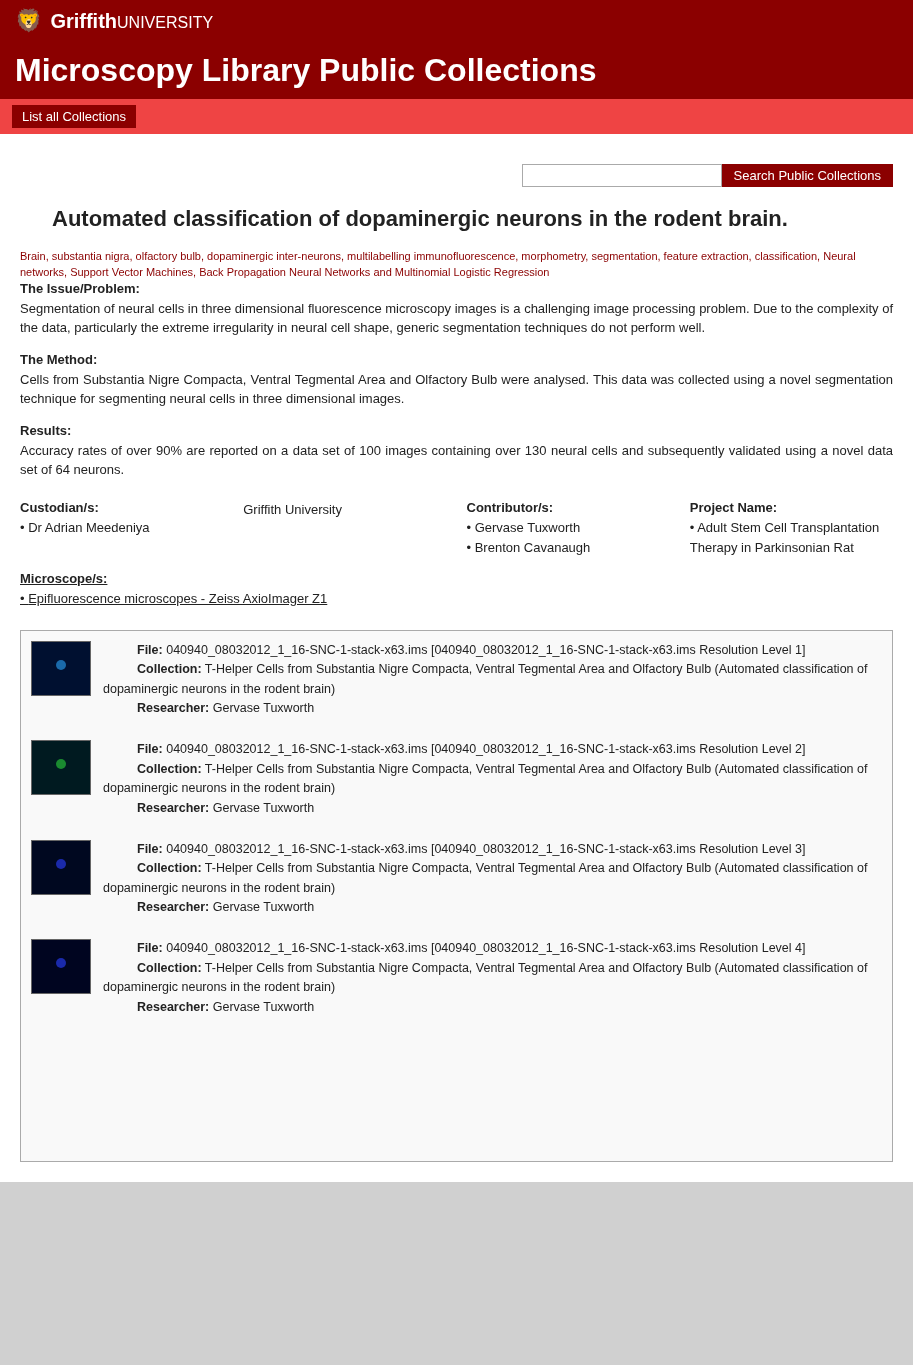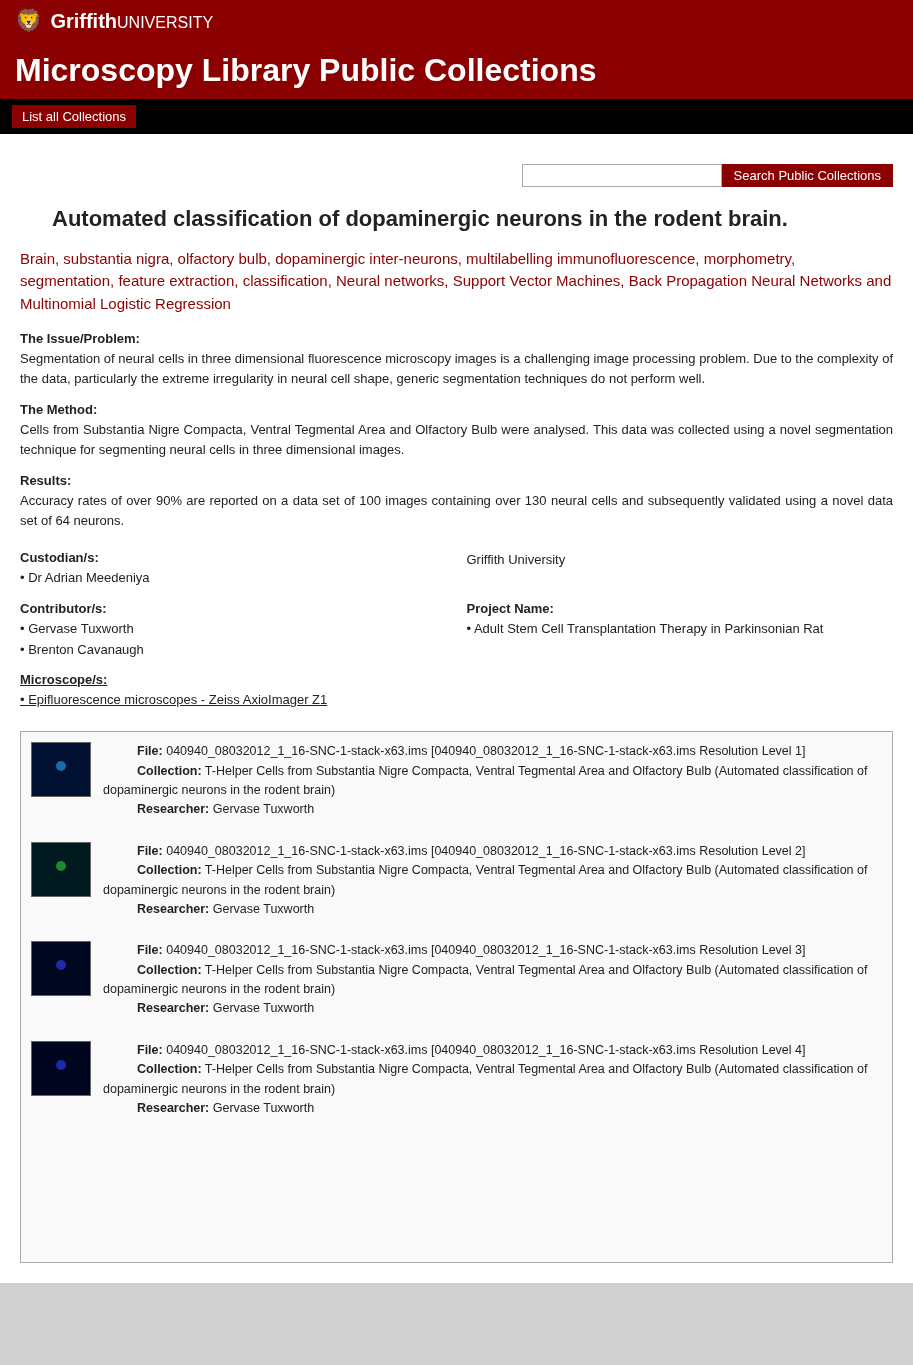--- a/index.html
+++ b/index.html
@@ -25,21 +25,21 @@
       font-size: 22px;
     }
     #header h1 {
       color: white;
       font-size: 32px;
       font-weight: bold;
       margin-top: 18px;
     }
 
     #toolbar {
-      background: #000000;
+      background: #ef4444;
       padding: 6px 12px;
     }
     #list-all-btn {
       background: #8b0000;
       color: white;
       border: none;
       padding: 4px 10px;
       font-size: 13px;
       cursor: pointer;
     }
@@ -75,40 +75,39 @@
     #page-title {
       font-size: 22px;
       font-weight: bold;
       margin-bottom: 14px;
       line-height: 1.3;
       margin-left: 32px;
     }
 
     #keywords {
       color: #8b0000;
-      font-size: 15px;
-      margin-bottom: 16px;
+      font-size: 11px;
       line-height: 1.5;
     }
 
     .section-label {
       font-weight: bold;
       margin-bottom: 3px;
     }
     .section-block {
       margin-bottom: 14px;
     }
     .section-block p {
       line-height: 1.5;
       text-align: justify;
     }
 
     #meta-grid {
       display: grid;
-      grid-template-columns: 1fr 1fr;
+      grid-template-columns: 1fr 1fr 1fr 1fr;
       gap: 12px 20px;
       margin-top: 20px;
       margin-bottom: 20px;
     }
     .meta-block .meta-label {
       font-weight: bold;
       margin-bottom: 3px;
     }
     .meta-block .meta-value {
       line-height: 1.6;

